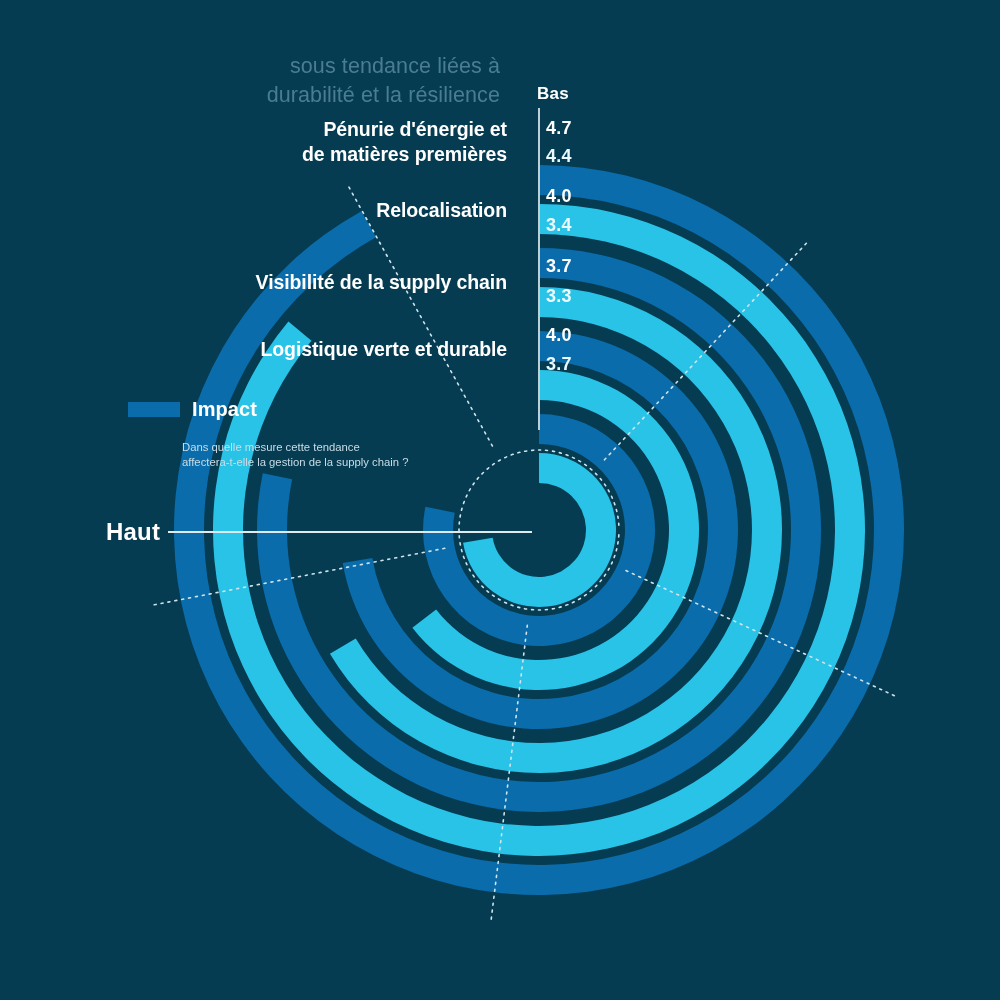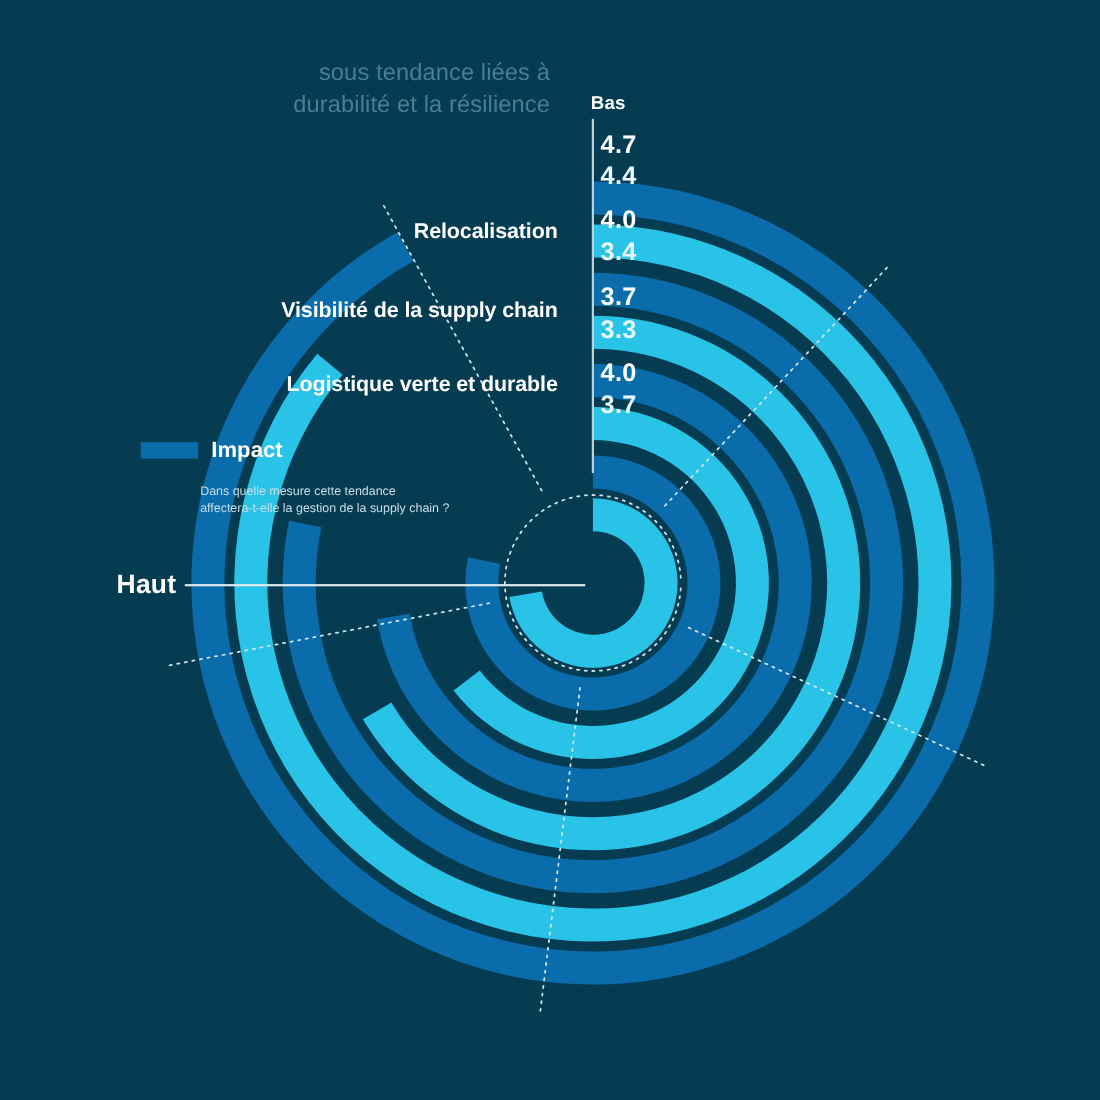--- a/index.html
+++ b/index.html
@@ -43,21 +43,21 @@
     font-size:19.5px;
     font-weight:700;
     line-height:25px;
     letter-spacing:-.1px;
     white-space:pre-line;
   }
 
   .val{
     position:absolute;
     color:#ffffff;
-    font-size:23px;
+    font-size:18px;
     font-weight:700;
     letter-spacing:.2px;
     text-align:center;
   }
   .val.cyan{color:#eafaff;}
 
   
   .legend{position:absolute;left:128px;top:398px;width:340px;}
   .leg-row{position:relative;margin-bottom:8px;}
   .leg-swatch{
@@ -129,20 +129,22 @@
   <div class="hdr">
     <div>sous tendance liées à</div>
     <div>durabilité et la résilience</div>
   </div>
 
   <div class="bas-label">Bas</div>
 
   <div class="axis-v"></div>
 
   <div class="cat-labels">
+    <div class="cat-label" style="top:117px">Pénurie d'énergie et
+de matières premières</div>
     <div class="cat-label" style="top:198px">Relocalisation</div>
     <div class="cat-label" style="top:270px">Visibilité de la supply chain</div>
     <div class="cat-label" style="top:337px">Logistique verte et durable</div>
   </div>
 
   <div class="val" style="left:546px;top:118px">4.7</div>
   <div class="val cyan" style="left:546px;top:146px">4.4</div>
   <div class="val" style="left:546px;top:186px">4.0</div>
   <div class="val cyan" style="left:546px;top:215px">3.4</div>
   <div class="val" style="left:546px;top:256px">3.7</div>

